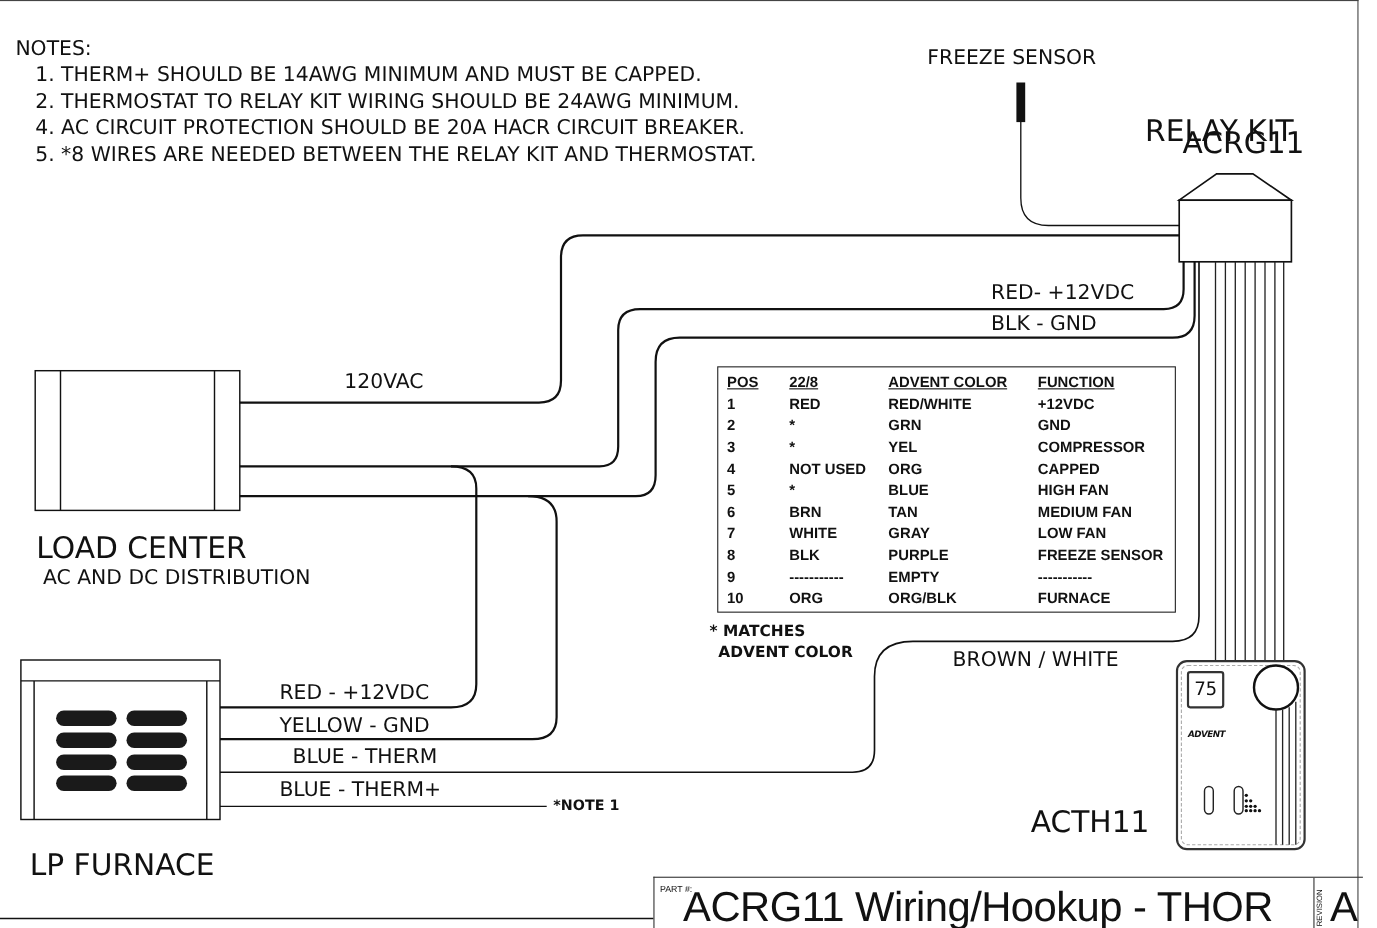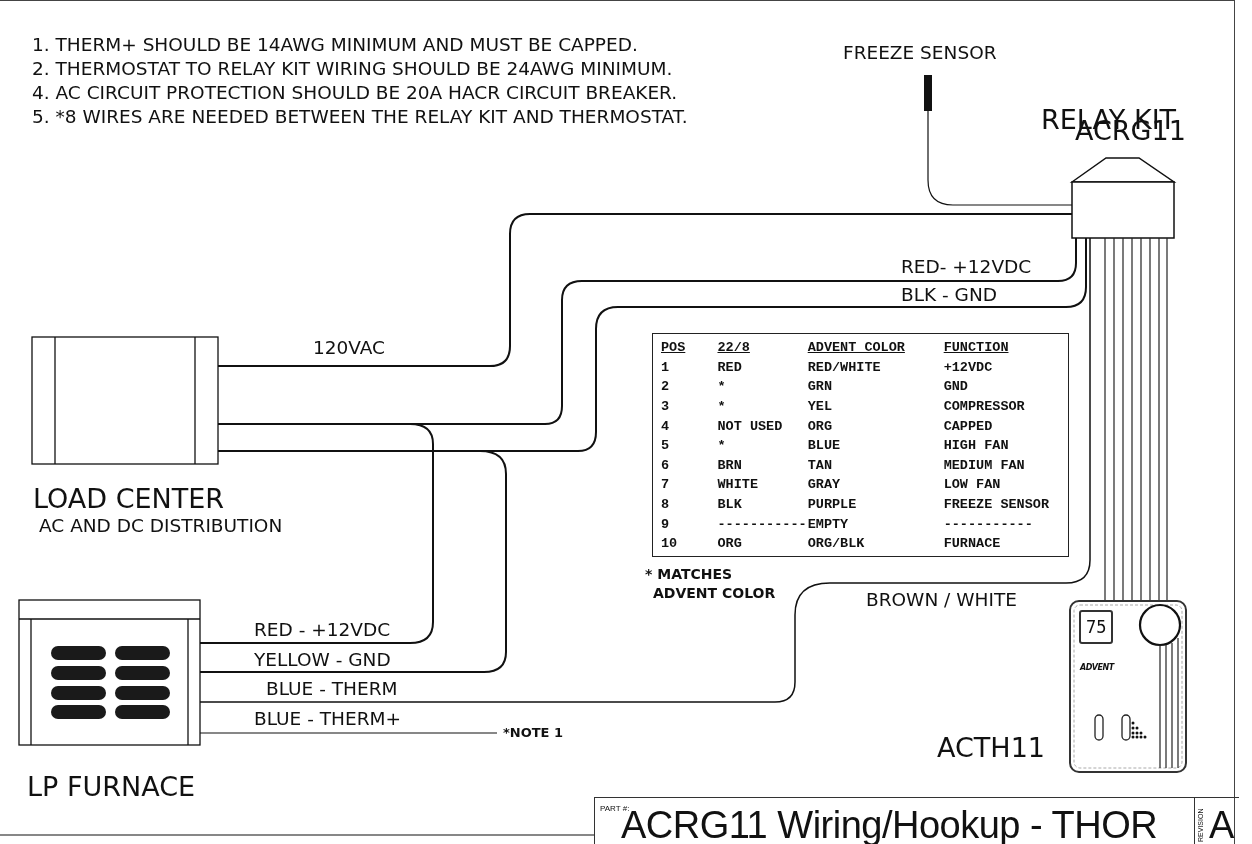--- a/index.html
+++ b/index.html
@@ -10,21 +10,21 @@
   #wires { position: absolute; left: 0; top: 0; }
   .txt { position: absolute; white-space: nowrap; line-height: 1; }
   .notes { position: absolute; left: 14px; top: 33px; font-size: 18.5px; line-height: 24px; }
   .notes .hdr { margin-left: 0; }
   .notes .item { margin-left: 18px; }
   .big { font-size: 27px; }
   .lbl { font-size: 18.5px; }
   .tbl { position: absolute; left: 652px; top: 333px; width: 417px; height: 224px;
          border: 1.5px solid #222; box-sizing: border-box; }
   .tbl table { border-collapse: collapse; margin-left: 8px; margin-top: 4px;
-         font-family: Liberation Mono, monospace; font-weight: bold; font-size: 13.5px; }
+         font-family: Liberation Sans, sans-serif; font-weight: bold; font-size: 13.5px; }
   .tbl td, .tbl th { padding: 0; height: 19.6px; text-align: left; vertical-align: middle; }
   .tbl th span { text-decoration: underline; }
   .c1 { width: 57px; } .c2 { width: 91px; } .c3 { width: 137px; } .c4 { width: 125px; }
   .tnote { position: absolute; left: 645px; top: 565px; font-weight: bold; font-size: 14px; line-height: 19px; }
   .titleblock { position: absolute; left: 594px; top: 797px; width: 645px; height: 50px;
          border-top: 1.5px solid #333; border-left: 1.5px solid #333; box-sizing: border-box; }
   .tb-part { position: absolute; left: 5px; top: 6px; font-size: 8px; font-family: "Liberation Sans", sans-serif; }
   .tb-title { position: absolute; left: 26px; top: 6px; font-size: 38px; font-family: "Liberation Sans", sans-serif;
          letter-spacing: -0.5px; }
   .tb-revsep { position: absolute; left: 599px; top: 0; width: 1px; height: 50px; background: #333; }
@@ -126,20 +126,21 @@
         <circle cx="1141" cy="733" r="1.5"></circle>
       <circle cx="1133" cy="737" r="1.5"></circle>
         <circle cx="1137" cy="737" r="1.5"></circle>
         <circle cx="1141" cy="737" r="1.5"></circle>
         <circle cx="1145" cy="737" r="1.5"></circle>
     </g>
   </g>
 </svg>
 
 <div class="notes">
+  <div class="hdr">NOTES:</div>
   <div class="item">1. THERM+ SHOULD BE 14AWG MINIMUM AND MUST BE CAPPED.</div>
   <div class="item">2. THERMOSTAT TO RELAY KIT WIRING SHOULD BE 24AWG MINIMUM.</div>
   <div class="item">4. AC CIRCUIT PROTECTION SHOULD BE 20A HACR CIRCUIT BREAKER.</div>
   <div class="item">5. *8 WIRES ARE NEEDED BETWEEN THE RELAY KIT AND THERMOSTAT.</div>
 </div>
 
 <div class="txt lbl" style="left:843px; top:44px;">FREEZE SENSOR</div>
 <div class="txt big" style="left:1041px; top:86px;margin-top:20px;">RELAY KIT</div>
 <div class="txt big" style="left:1075px; top:117px;">ACRG11</div>
 <div class="txt big" style="left:33px; top:485px;">LOAD CENTER</div>

